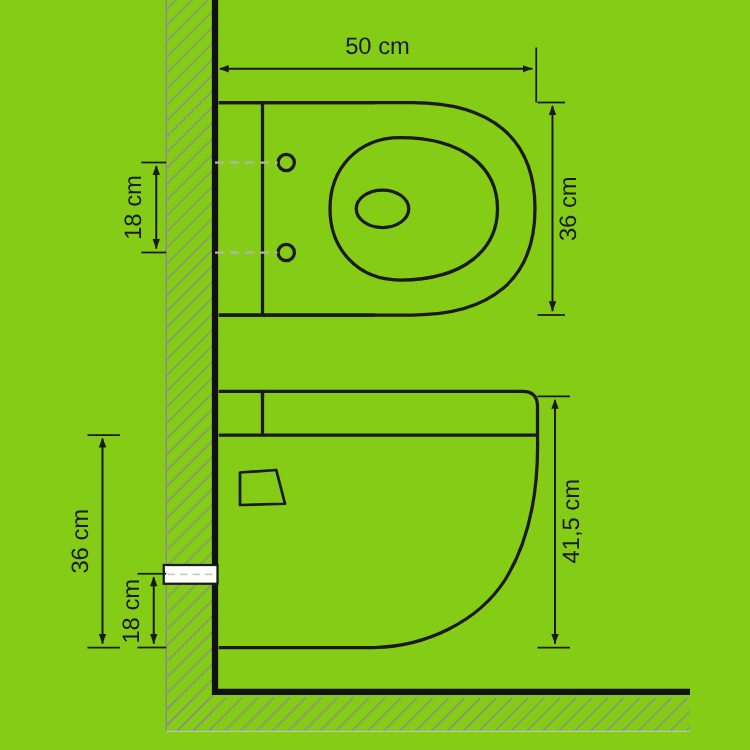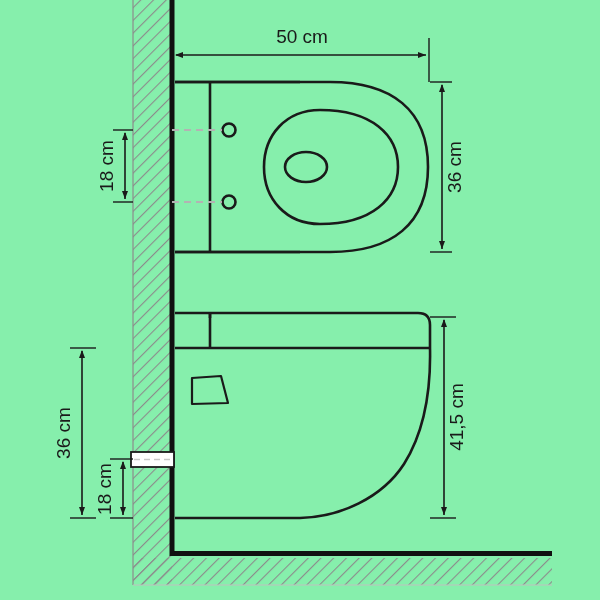--- a/index.html
+++ b/index.html
@@ -7,21 +7,21 @@
     padding: 0;
     background: #ffffff;
   }
   body {
     font-family: "Liberation Sans", sans-serif;
   }
   #drawing-root {
     position: relative;
     width: 600px;
     height: 600px;
-    background: #86efac;
+    background: #84cc16;
     overflow: hidden;
   }
   svg#tech-drawing {
     display: block;
     width: 600px;
     height: 600px;
   }
   .dim-text {
     font-family: "Liberation Sans", sans-serif;
     font-size: 19px;

